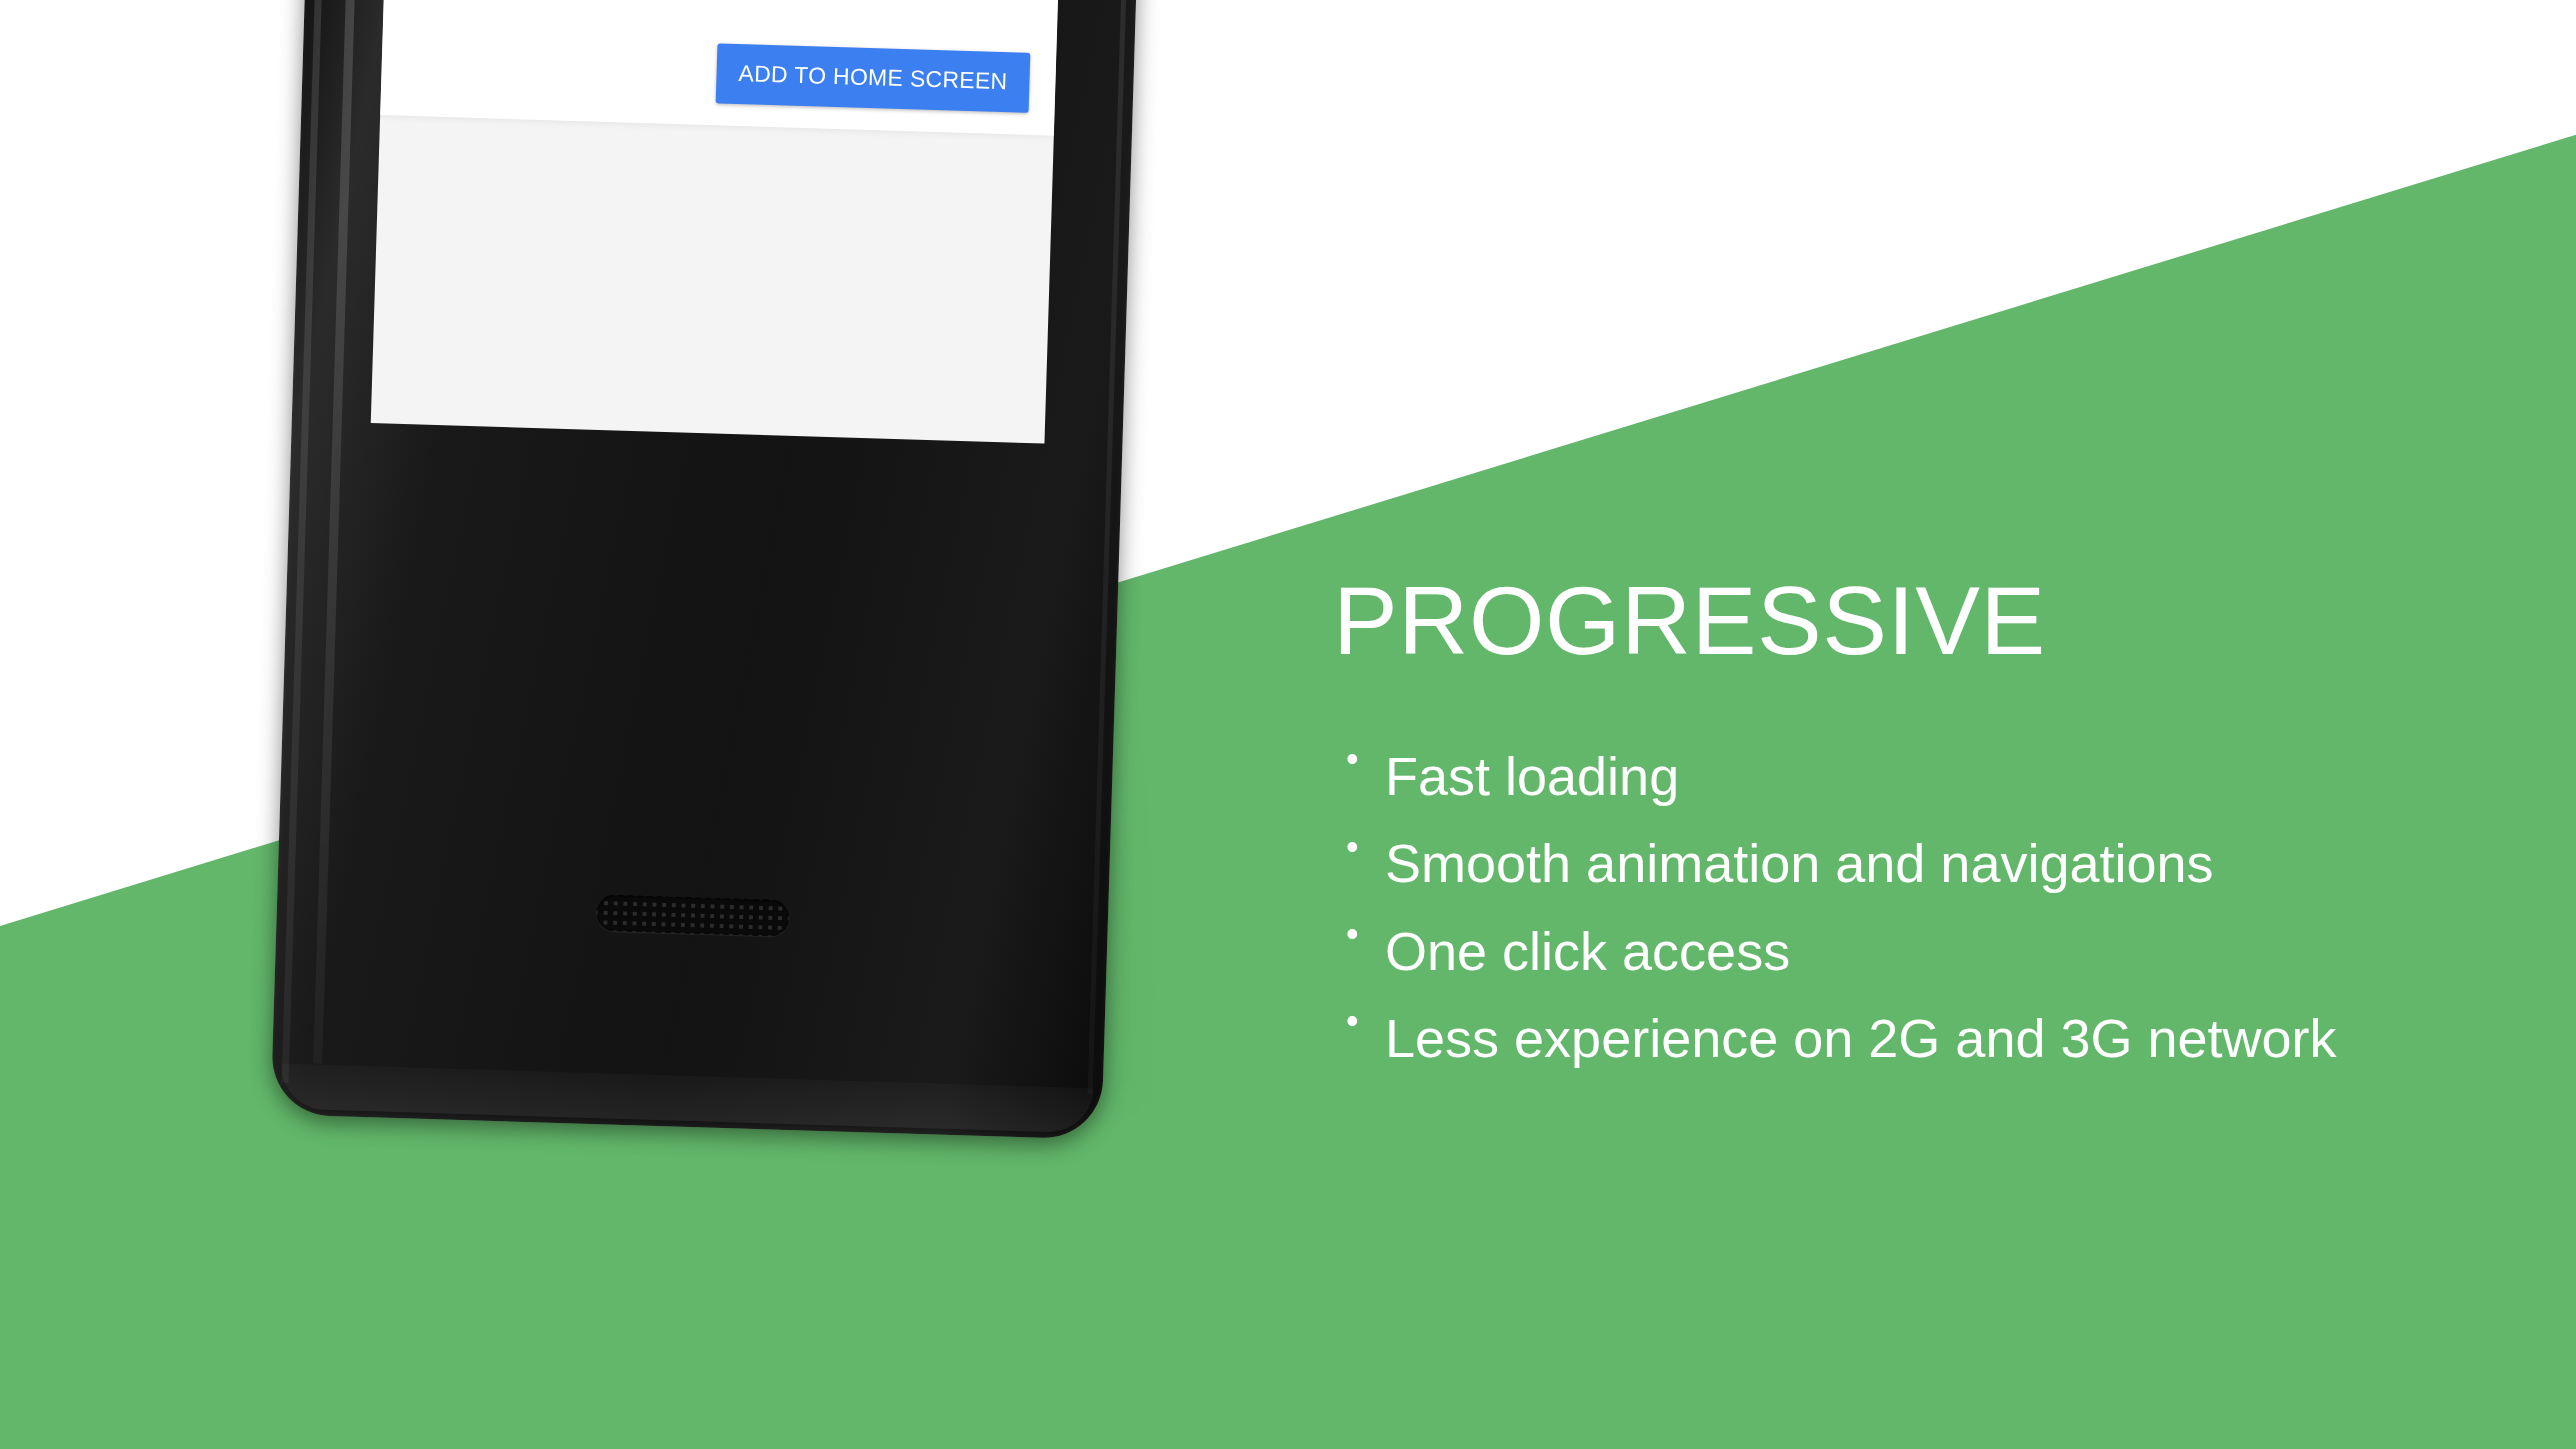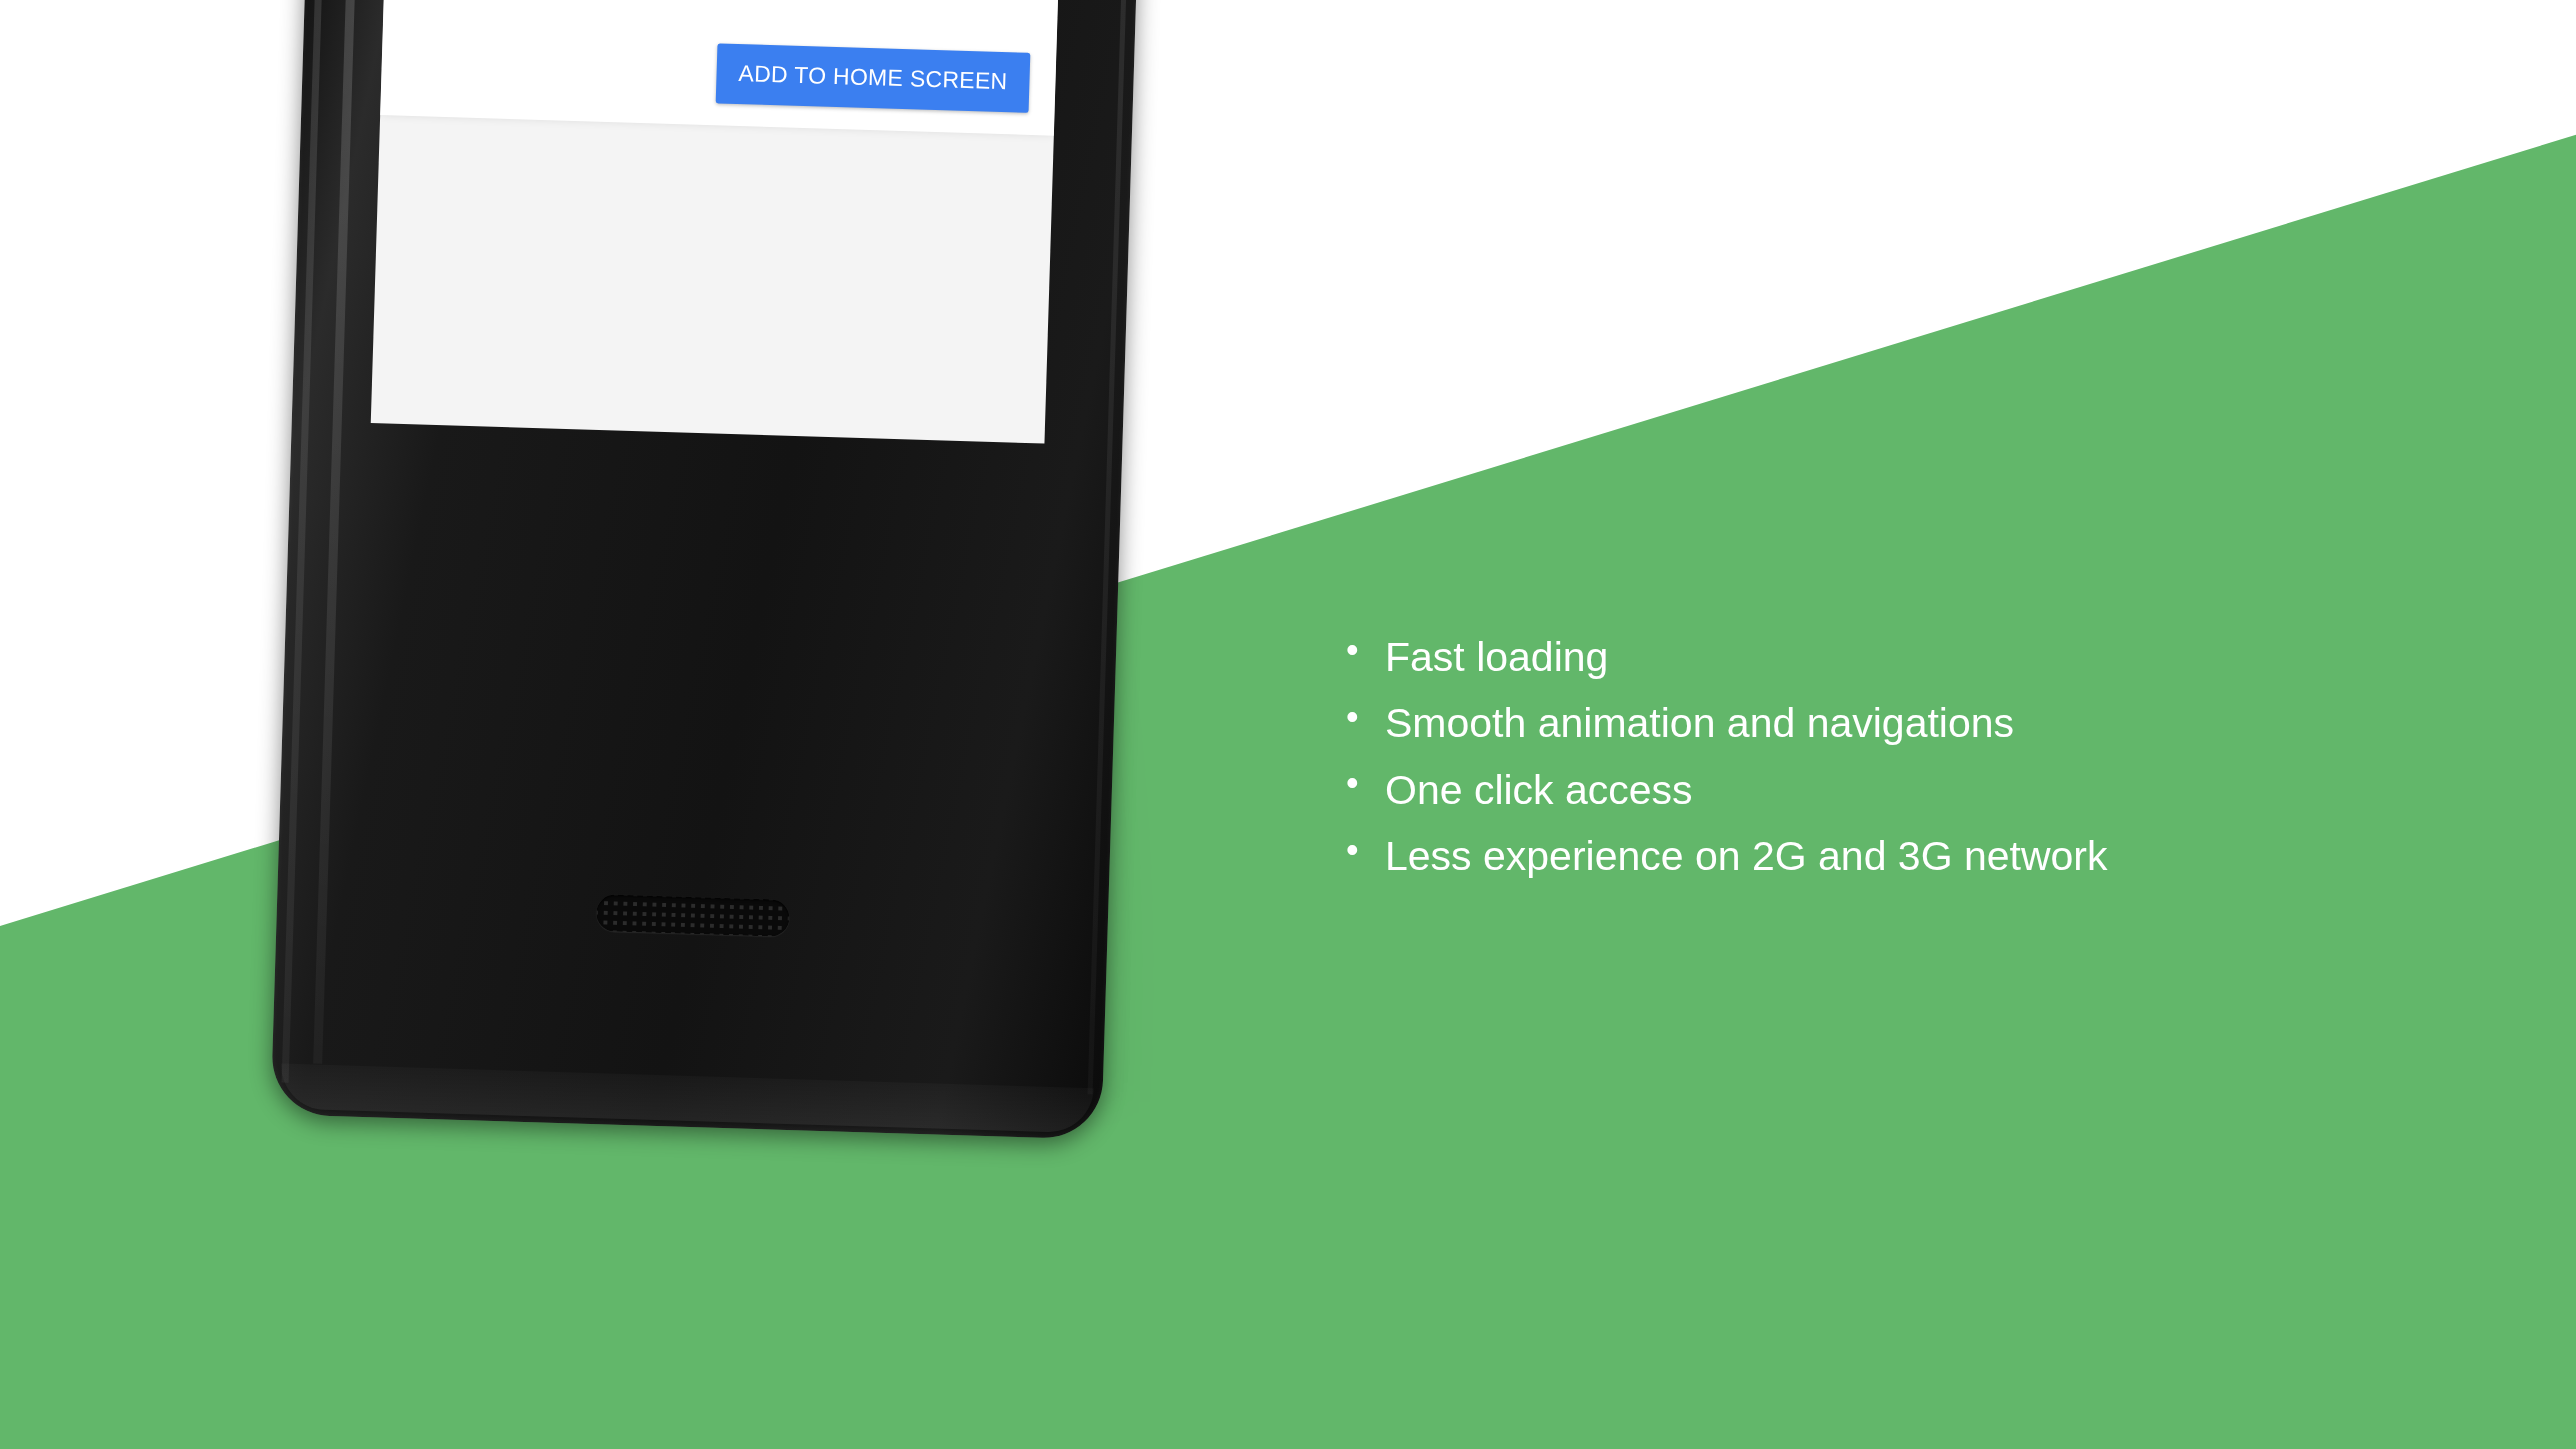--- a/index.html
+++ b/index.html
@@ -81,21 +81,21 @@
     box-shadow:0 1.3px 3.9px rgba(0,0,0,.26);
   }
 
   
   .copy{ position:absolute; left:1333px; top:567px; width:1159px; color:#ffffff; }
   .headline{
     font-size:97px; line-height:1.12; font-weight:400; letter-spacing:0.6px;
   }
   .bullets{ list-style:none; margin-top:57px; }
   .bullets li{
-    font-size:41px; line-height:1.62; position:relative; padding-left:52px;
+    font-size:54px; line-height:1.62; position:relative; padding-left:52px;
   }
   .bullets li::before{
     content:"\2022"; position:absolute; left:13px; top:-2.6px; font-size:36px;
   }
 </style>
 </head>
 <body>
 
 <div id="stage">
 
@@ -118,20 +118,21 @@
             <button class="a2hs-btn">ADD TO HOME SCREEN</button>
           </div>
         </div>
 
       </div>
     </div>
   </div>
 
   <div class="copy">
     <div class="headline">
+      <div>PROGRESSIVE</div>
     </div>
     <ul class="bullets" id="bullets">
         <li>Fast loading</li>
         <li>Smooth animation and navigations</li>
         <li>One click access</li>
         <li>Less experience on 2G and 3G network</li>
       </ul>
   </div>
 
 </div>

